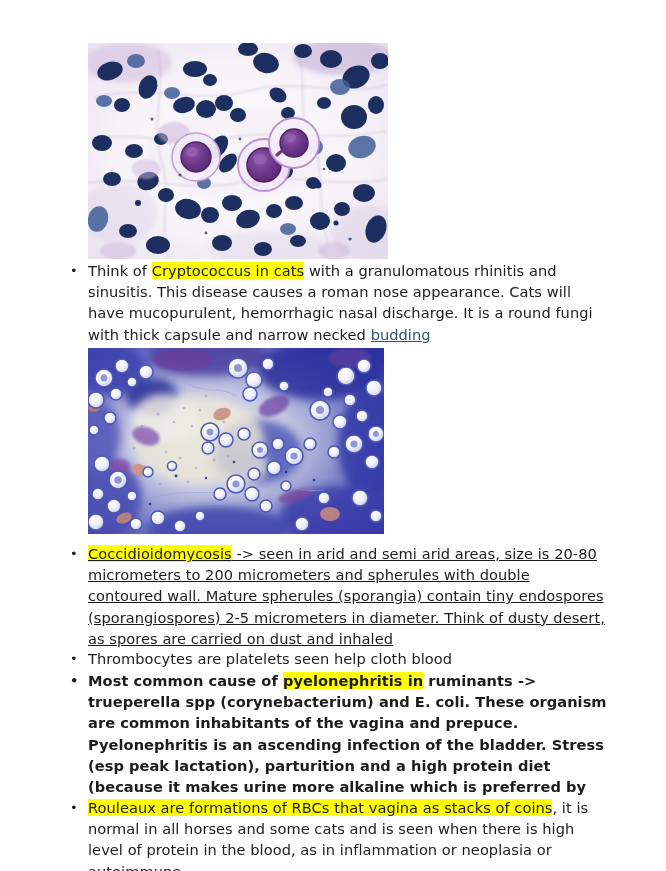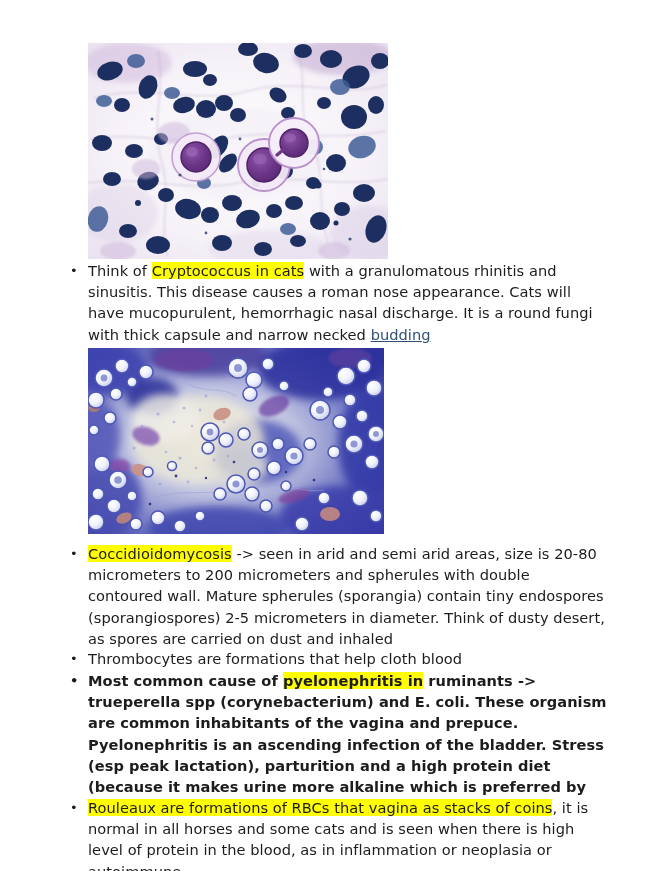--- a/index.html
+++ b/index.html
@@ -51,21 +51,21 @@
   
   .bullets {
     position: absolute;
     left: 62px;
     width: 546px;
     margin: 0;
     padding: 0;
     list-style: none;
   }
   .b-crypto  { top: 260px; }
-  .b-cocci   { top: 543px; }
+  .b-cocci   { top: 543px; text-decoration: underline; }
   .b-thromb  { top: 648px; }
   .b-pyelo   { top: 670px; font-weight: bold; }
   .b-rouleaux{ top: 797px; }
 
   .bullet {
     position: relative;
     padding-left: 26px;
     font-size: 14.6px;
     line-height: 21.2px;
     letter-spacing: 0.05px;
@@ -421,21 +421,21 @@
         <circle cx="226" cy="132" r="1.3"></circle>
       </g>
     </svg>
   </div>
 
   <ul class="bullets b-cocci">
     <li class="bullet"><span class="hl">Coccidioidomycosis</span><span> -&gt; seen in arid and semi arid areas, size is 20-80 micrometers to 200 micrometers and spherules with double contoured wall. Mature spherules (sporangia) contain tiny endospores (sporangiospores) 2-5 micrometers in diameter. Think of dusty desert, as spores are carried on dust and inhaled</span></li>
   </ul>
 
   <ul class="bullets b-thromb">
-    <li class="bullet"><span>Thrombocytes are formations that help cloth blood</span></li>
+    <li class="bullet"><span>Thrombocytes are platelets seen help cloth blood</span></li>
   </ul>
 
   <ul class="bullets b-pyelo">
     <li class="bullet"><span>Most common cause of </span><span class="hl">pyelonephritis in</span><span> ruminants -&gt; trueperella spp (corynebacterium) and E. coli. These organism are common inhabitants of the vagina and prepuce. Pyelonephritis is an ascending infection of the bladder. Stress (esp peak lactation), parturition and a high protein diet (because it makes urine more alkaline which is preferred by corynebacterium spp) are thought to predispose.</span></li>
   </ul>
 
   <ul class="bullets b-rouleaux">
     <li class="bullet"><span class="hl">Rouleaux are formations of RBCs that vagina as stacks of coins</span><span>, it is normal in all horses and some cats and is seen when there is high level of protein in the blood, as in inflammation or neoplasia or autoimmune</span></li>
   </ul>
 

